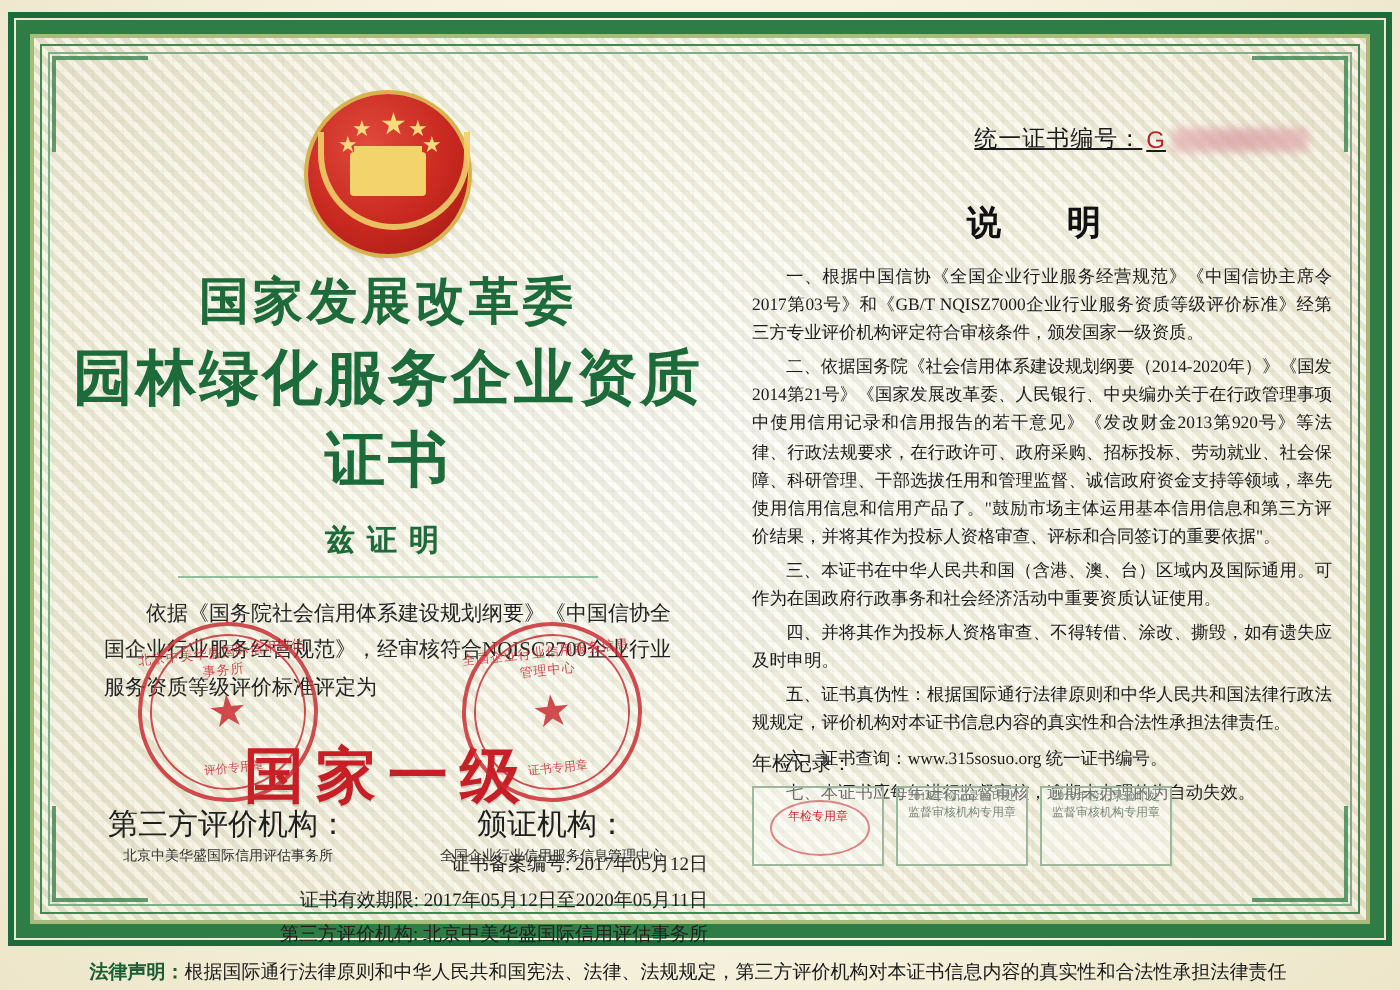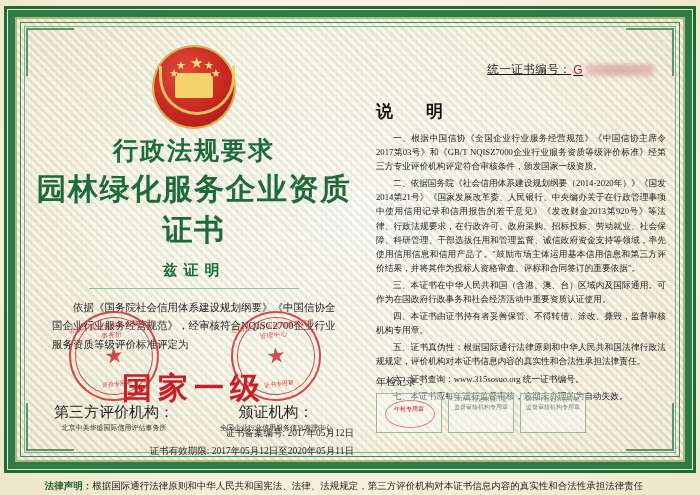--- a/index.html
+++ b/index.html
@@ -158,21 +158,21 @@
     position:absolute;left:0;right:0;bottom:10px;font-size:6px;color:#c8282e;
   }
   .seal-label{font-size:15px;color:#1f1f1f;margin-top:2px;}
   .seal-sub{font-size:7px;color:#333;margin-top:1px;}
 
   
   .right{
     position:absolute;right:34px;top:100px;width:290px;
   }
   .shuoming{
-    font-size:17px;font-weight:bold;color:#111;
+    text-align:center;font-size:17px;font-weight:bold;color:#111;
     letter-spacing:8px;margin-bottom:8px;
   }
   .clause{
     font-size:8.7px;line-height:1.62;color:#1c1c1c;text-align:justify;
     text-indent:17px;margin-bottom:3px;
   }
   .annual{
     position:absolute;right:34px;bottom:62px;width:290px;margin-left:40px;
   }
   .annual-title{font-size:10px;color:#1f1f1f;margin-bottom:4px;}
@@ -225,33 +225,34 @@
       <div class="disc"></div>
       <div class="wheat"></div>
       <div class="gate"></div>
       <div class="star s0">★</div>
       <div class="star s1">★</div>
       <div class="star s2">★</div>
       <div class="star s3">★</div>
       <div class="star s4">★</div>
     </div>
 
-    <div class="title1">行政法规要求</div>
+    <div class="title1">国家发展改革委</div>
     <div class="title2">园林绿化服务企业资质证书</div>
 
     <div class="zizheng">兹证明</div>
     <div class="zizheng-rule"></div>
 
     <div class="body-text">依据《国务院社会信用体系建设规划纲要》《中国信协全国企业行业服务经营规范》，经审核符合NQISC2700企业行业服务资质等级评价标准评定为</div>
 
     <div class="grade">国家一级</div>
 
     <div class="meta">
       <div>证书备案编号: 2017年05月12日</div>
       <div>证书有效期限: 2017年05月12日至2020年05月11日</div>
+      <div>第三方评价机构:  北京中美华盛国际信用评估事务所</div>
     </div>
   </div>
 
   <div class="seal-row">
     <div class="seal-box">
       <div class="seal">
         <div class="s-top">北京中美华盛国际信用评估事务所</div>
         <div class="s-star">★</div>
         <div class="s-bot">评价专用章</div>
       </div>
@@ -267,21 +268,21 @@
       <div class="seal-label">颁证机构：</div>
       <div class="seal-sub">全国企业行业信用服务信息管理中心</div>
     </div>
   </div>
 
   <div class="right">
     <div class="shuoming">说　明</div>
     <div class="clause">一、根据中国信协《全国企业行业服务经营规范》《中国信协主席令2017第03号》和《GB/T NQISZ7000企业行业服务资质等级评价标准》经第三方专业评价机构评定符合审核条件，颁发国家一级资质。</div>
     <div class="clause">二、依据国务院《社会信用体系建设规划纲要（2014-2020年）》《国发2014第21号》《国家发展改革委、人民银行、中央编办关于在行政管理事项中使用信用记录和信用报告的若干意见》《发改财金2013第920号》等法律、行政法规要求，在行政许可、政府采购、招标投标、劳动就业、社会保障、科研管理、干部选拔任用和管理监督、诚信政府资金支持等领域，率先使用信用信息和信用产品了。"鼓励市场主体运用基本信用信息和第三方评价结果，并将其作为投标人资格审查、评标和合同签订的重要依据"。</div>
     <div class="clause">三、本证书在中华人民共和国（含港、澳、台）区域内及国际通用。可作为在国政府行政事务和社会经济活动中重要资质认证使用。</div>
-    <div class="clause">四、本证书由证书持有者妥善保管、不得转借、涂改、撕毁，监督审核机构专用章。</div>
+    <div class="clause">四、并将其作为投标人资格审查、不得转借、涂改、撕毁，如有遗失应及时申明。</div>
     <div class="clause">五、证书真伪性：根据国际通行法律原则和中华人民共和国法律行政法规规定，评价机构对本证书信息内容的真实性和合法性承担法律责任。</div>
     <div class="clause">六、证书查询：www.315sosuo.org 统一证书编号。</div>
     <div class="clause">七、本证书应每年进行监督审核，逾期未办理的为自动失效。</div>
   </div>
 
   <div class="annual">
     <div class="annual-title">年检记录：</div>
     <div class="annual-grid">
       <div class="annual-cell stamped">
         <div class="mini-seal"></div>

